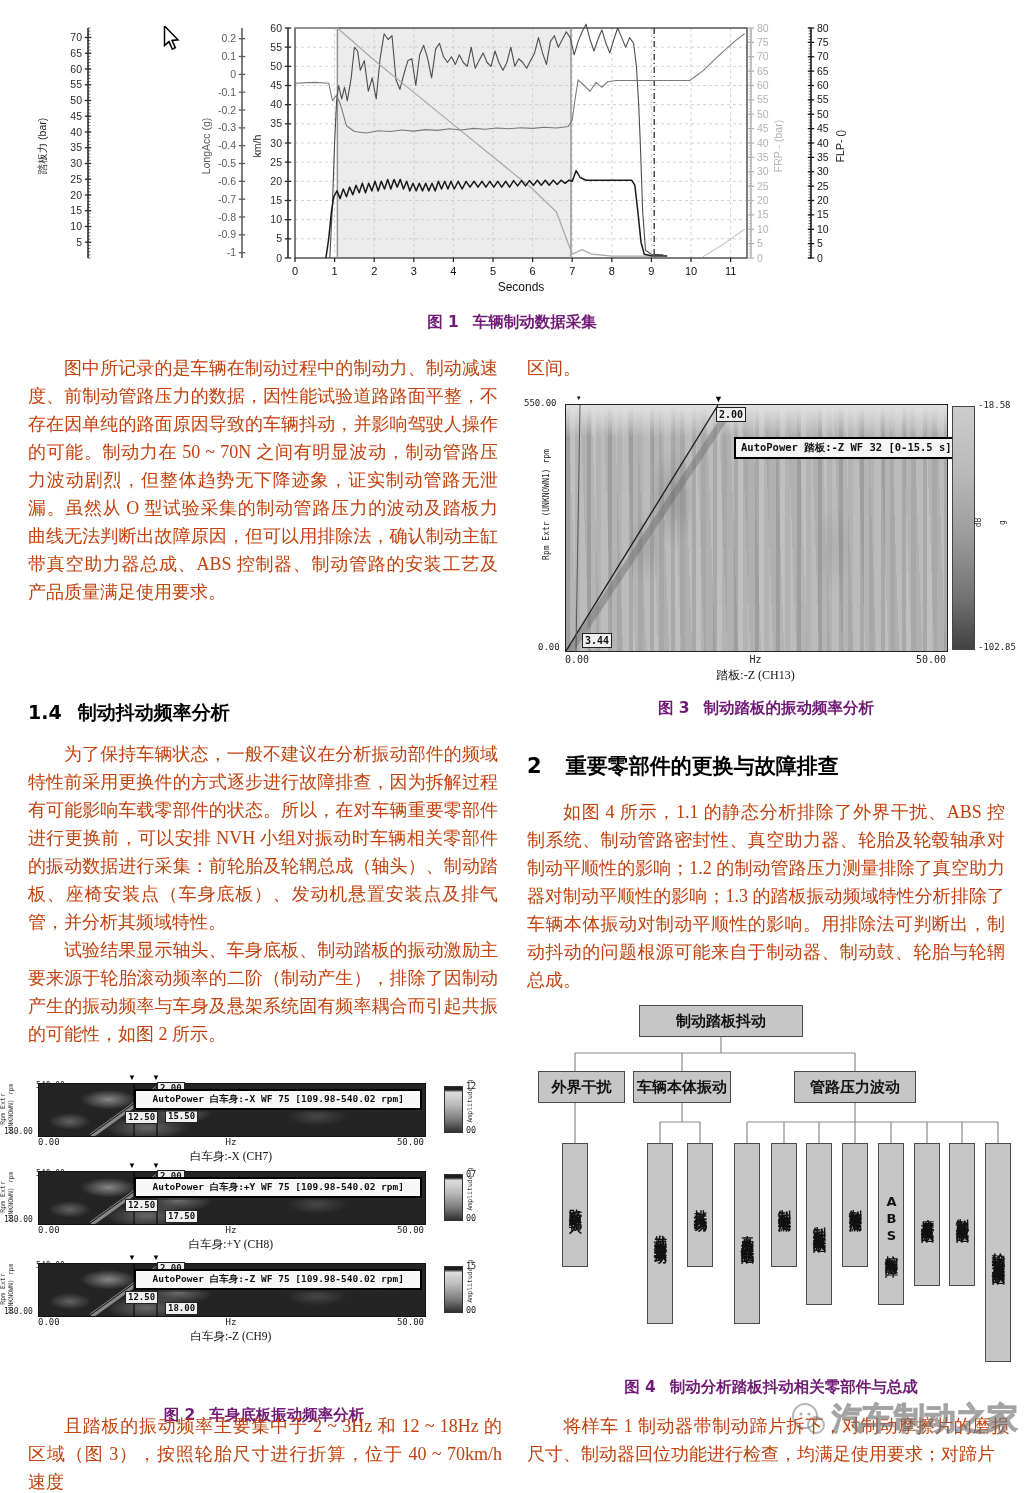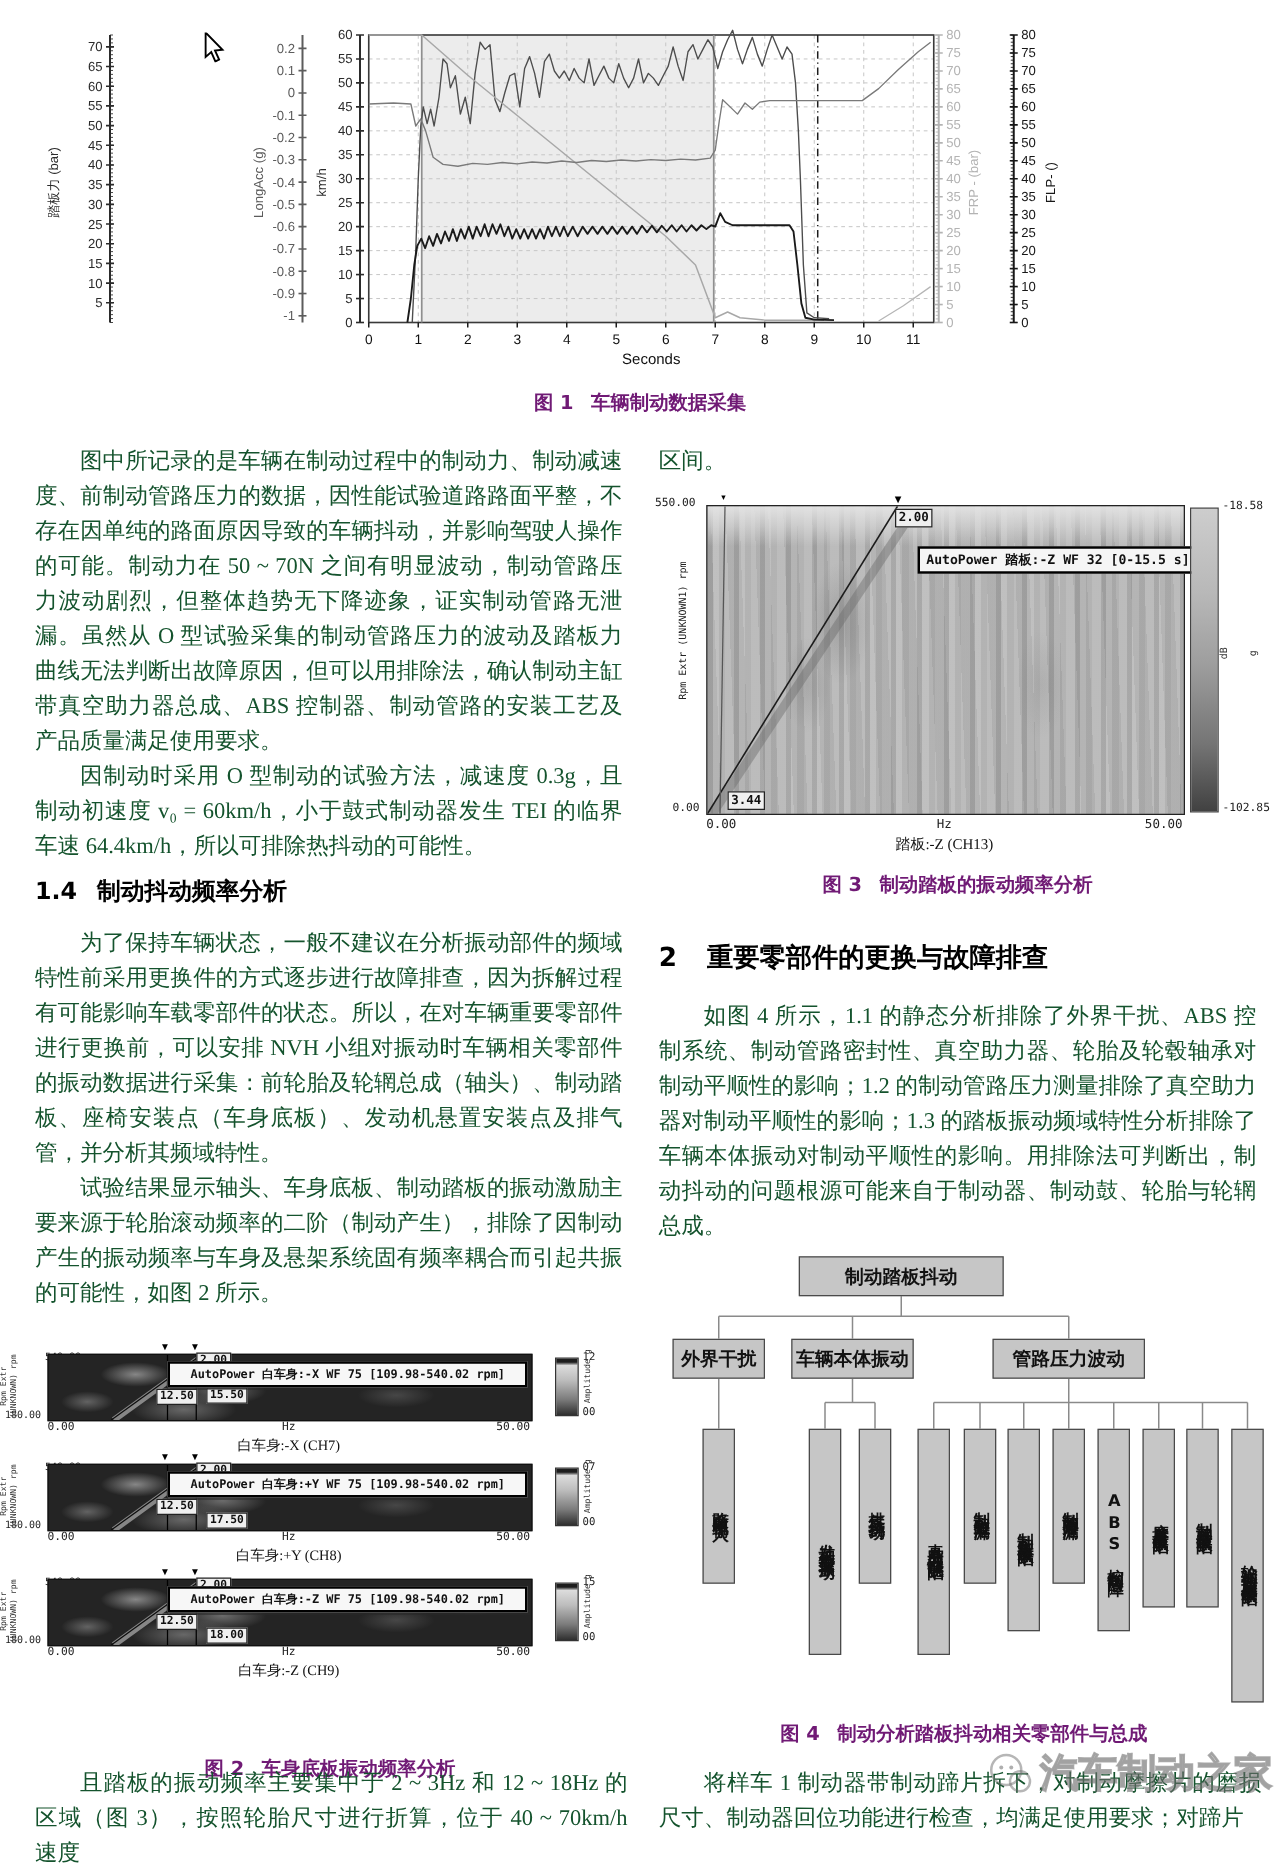--- a/index.html
+++ b/index.html
@@ -1,18 +1,18 @@
 <!DOCTYPE html>
 <html><head>
 <meta charset="utf-8">
 <style>
   html,body{margin:0;padding:0;background:#fff;}
   #page{position:relative;width:1024px;height:1493px;background:#ffffff;overflow:hidden;
         font-family:"Liberation Serif","DejaVu Serif",serif;color:#111;}
-  .para{position:absolute;text-align:justify;font-size:18px;line-height:28px;color:#14532d;}
+  .para{position:absolute;text-align:justify;font-size:18px;line-height:28px;color:#c2410c;}
   .para p{margin:0;text-indent:2em;}
   .para p.noindent{text-indent:0;}
   .cap{position:absolute;text-align:center;font-family:"DejaVu Sans","Liberation Sans",sans-serif;
        font-weight:bold;font-size:15.5px;color:#701a75;}
   .cap .cap-num{margin-right:14px;}
   .h-sec{position:absolute;font-family:"DejaVu Sans","Liberation Sans",sans-serif;font-weight:bold;color:#000;}
   .h-sec .num{margin-right:16px;}
   
   #fig1{position:absolute;left:18px;top:6px;width:860px;height:302px;}
   
@@ -569,21 +569,20 @@
         <polyline points="307.9,252.0 310.7,232.8 313.4,206.0 315.8,190.7 319.0,184.9 322.1,192.6 325.3,183.0 328.5,190.7 331.6,181.1 334.8,188.8 338.0,179.2 341.2,186.8 344.3,177.3 347.5,186.8 350.7,177.3 353.8,184.9 357.0,175.3 360.2,184.9 363.3,175.3 366.5,183.0 369.7,173.4 372.8,183.0 376.0,173.4 379.2,181.1 382.3,173.4 385.5,183.0 388.7,175.3 391.8,184.9 395.0,177.3 398.2,184.9 401.3,177.3 404.5,184.9 407.7,177.3 410.8,184.9 414.0,177.3 417.2,184.9 420.4,175.3 423.5,183.0 426.7,175.3 429.9,183.0 433.0,175.3 436.2,183.0 440.2,175.3 444.1,183.0 448.1,175.3 452.0,181.1 456.0,175.3 460.0,181.1 463.9,175.3 467.9,181.1 471.8,175.3 475.8,181.1 479.8,175.3 483.7,181.1 487.7,175.3 491.6,181.1 495.6,174.6 499.6,179.9 503.5,174.6 507.5,179.9 511.4,174.6 515.4,179.2 519.4,174.2 523.3,179.2 527.3,174.2 531.2,179.2 535.2,174.2 539.2,178.4 543.1,174.2 547.1,177.3 551.0,174.2 554.2,175.3 558.2,164.6 562.1,171.5 568.1,174.2 578.0,174.2 589.8,174.2 601.7,174.2 613.6,174.2 616.8,179.2 619.9,206.0 623.1,236.7 626.3,248.2 633.4,249.7 649.2,250.1" fill="none" stroke="#1a1a1a" stroke-width="1.5" stroke-linejoin="round"></polyline>
         <polyline points="684.9,250.8 704.7,238.6 726.5,223.3" fill="none" stroke="#b5b5b5" stroke-width="1" stroke-linejoin="round"></polyline>
       </svg>
 </div>
 <div class="cap" style="left:0;top:312px;width:1024px;">
   <span class="cap-num">图 1</span><span>车辆制动数据采集</span>
 </div>
 
 <div class="para" style="left:28px;top:354px;width:470px;">
   <p>图中所记录的是车辆在制动过程中的制动力、制动减速度、前制动管路压力的数据，因性能试验道路路面平整，不存在因单纯的路面原因导致的车辆抖动，并影响驾驶人操作的可能。制动力在 50 ~ 70N 之间有明显波动，制动管路压力波动剧烈，但整体趋势无下降迹象，证实制动管路无泄漏。虽然从 O 型试验采集的制动管路压力的波动及踏板力曲线无法判断出故障原因，但可以用排除法，确认制动主缸带真空助力器总成、ABS 控制器、制动管路的安装工艺及产品质量满足使用要求。</p>
-  <p>因制动时采用 O 型制动的试验方法，减速度 0.3g，且制动初速度 v₀ = 60km/h，小于鼓式制动器发生 TEI 的临界车速 64.4km/h，所以可排除热抖动的可能性。</p>
 </div>
 <div class="h-sec" style="left:28px;top:700px;font-size:19px;">
   <span class="num">1.4</span><span>制动抖动频率分析</span>
 </div>
 <div class="para" style="left:28px;top:740px;width:470px;">
   <p>为了保持车辆状态，一般不建议在分析振动部件的频域特性前采用更换件的方式逐步进行故障排查，因为拆解过程有可能影响车载零部件的状态。所以，在对车辆重要零部件进行更换前，可以安排 NVH 小组对振动时车辆相关零部件的振动数据进行采集：前轮胎及轮辋总成（轴头）、制动踏板、座椅安装点（车身底板）、发动机悬置安装点及排气管，并分析其频域特性。</p>
   <p>试验结果显示轴头、车身底板、制动踏板的振动激励主要来源于轮胎滚动频率的二阶（制动产生），排除了因制动产生的振动频率与车身及悬架系统固有频率耦合而引起共振的可能性，如图 2 所示。</p>
 </div>
 
 <div class="sp-panel" style="top:1083px;">
@@ -744,21 +743,21 @@
         <line x1="257" y1="120" x2="257" y2="141" stroke="#8a8a8a" stroke-width="1.2"></line>
         <line x1="292" y1="120" x2="292" y2="141" stroke="#8a8a8a" stroke-width="1.2"></line>
         <line x1="328" y1="120" x2="328" y2="141" stroke="#8a8a8a" stroke-width="1.2"></line>
         <line x1="364" y1="120" x2="364" y2="141" stroke="#8a8a8a" stroke-width="1.2"></line>
         <line x1="400" y1="120" x2="400" y2="141" stroke="#8a8a8a" stroke-width="1.2"></line>
         <line x1="435" y1="120" x2="435" y2="141" stroke="#8a8a8a" stroke-width="1.2"></line>
         <line x1="471" y1="120" x2="471" y2="141" stroke="#8a8a8a" stroke-width="1.2"></line>
       </svg>
   <div id="fc-nodes">
         <div class="fc-box fc-h" style="left:112px;top:3px;width:164px;">制动踏板抖动</div>
-        <div class="fc-box fc-h" style="left:11px;top:69px;width:74px;text-align:right;">外界干扰</div>
+        <div class="fc-box fc-h" style="left:11px;top:69px;width:87px;text-align:right;">外界干扰</div>
         <div class="fc-box fc-h" style="left:106px;top:69px;width:98px;">车辆本体振动</div>
         <div class="fc-box fc-h" style="left:267px;top:69px;width:122px;">管路压力波动</div>
         <div class="fc-box fc-leaf" style="left:35px;top:141px;height:124px;">路面随机输入</div>
         <div class="fc-box fc-leaf" style="left:120px;top:141px;height:181px;">发动机与变速器振动</div>
         <div class="fc-box fc-leaf" style="left:160px;top:141px;height:124px;">排气系统抖动</div>
         <div class="fc-box fc-leaf" style="left:207px;top:141px;height:181px;">真空助力器性能缺陷</div>
         <div class="fc-box fc-leaf" style="left:244px;top:141px;height:124px;">制动主缸泄漏</div>
         <div class="fc-box fc-leaf" style="left:279px;top:141px;height:162px;">制动主缸质量缺陷</div>
         <div class="fc-box fc-leaf" style="left:315px;top:141px;height:124px;">制动管路泄漏</div>
         <div class="fc-box fc-leaf" style="left:351px;top:141px;height:162px;">ABS控制阀故障</div>

